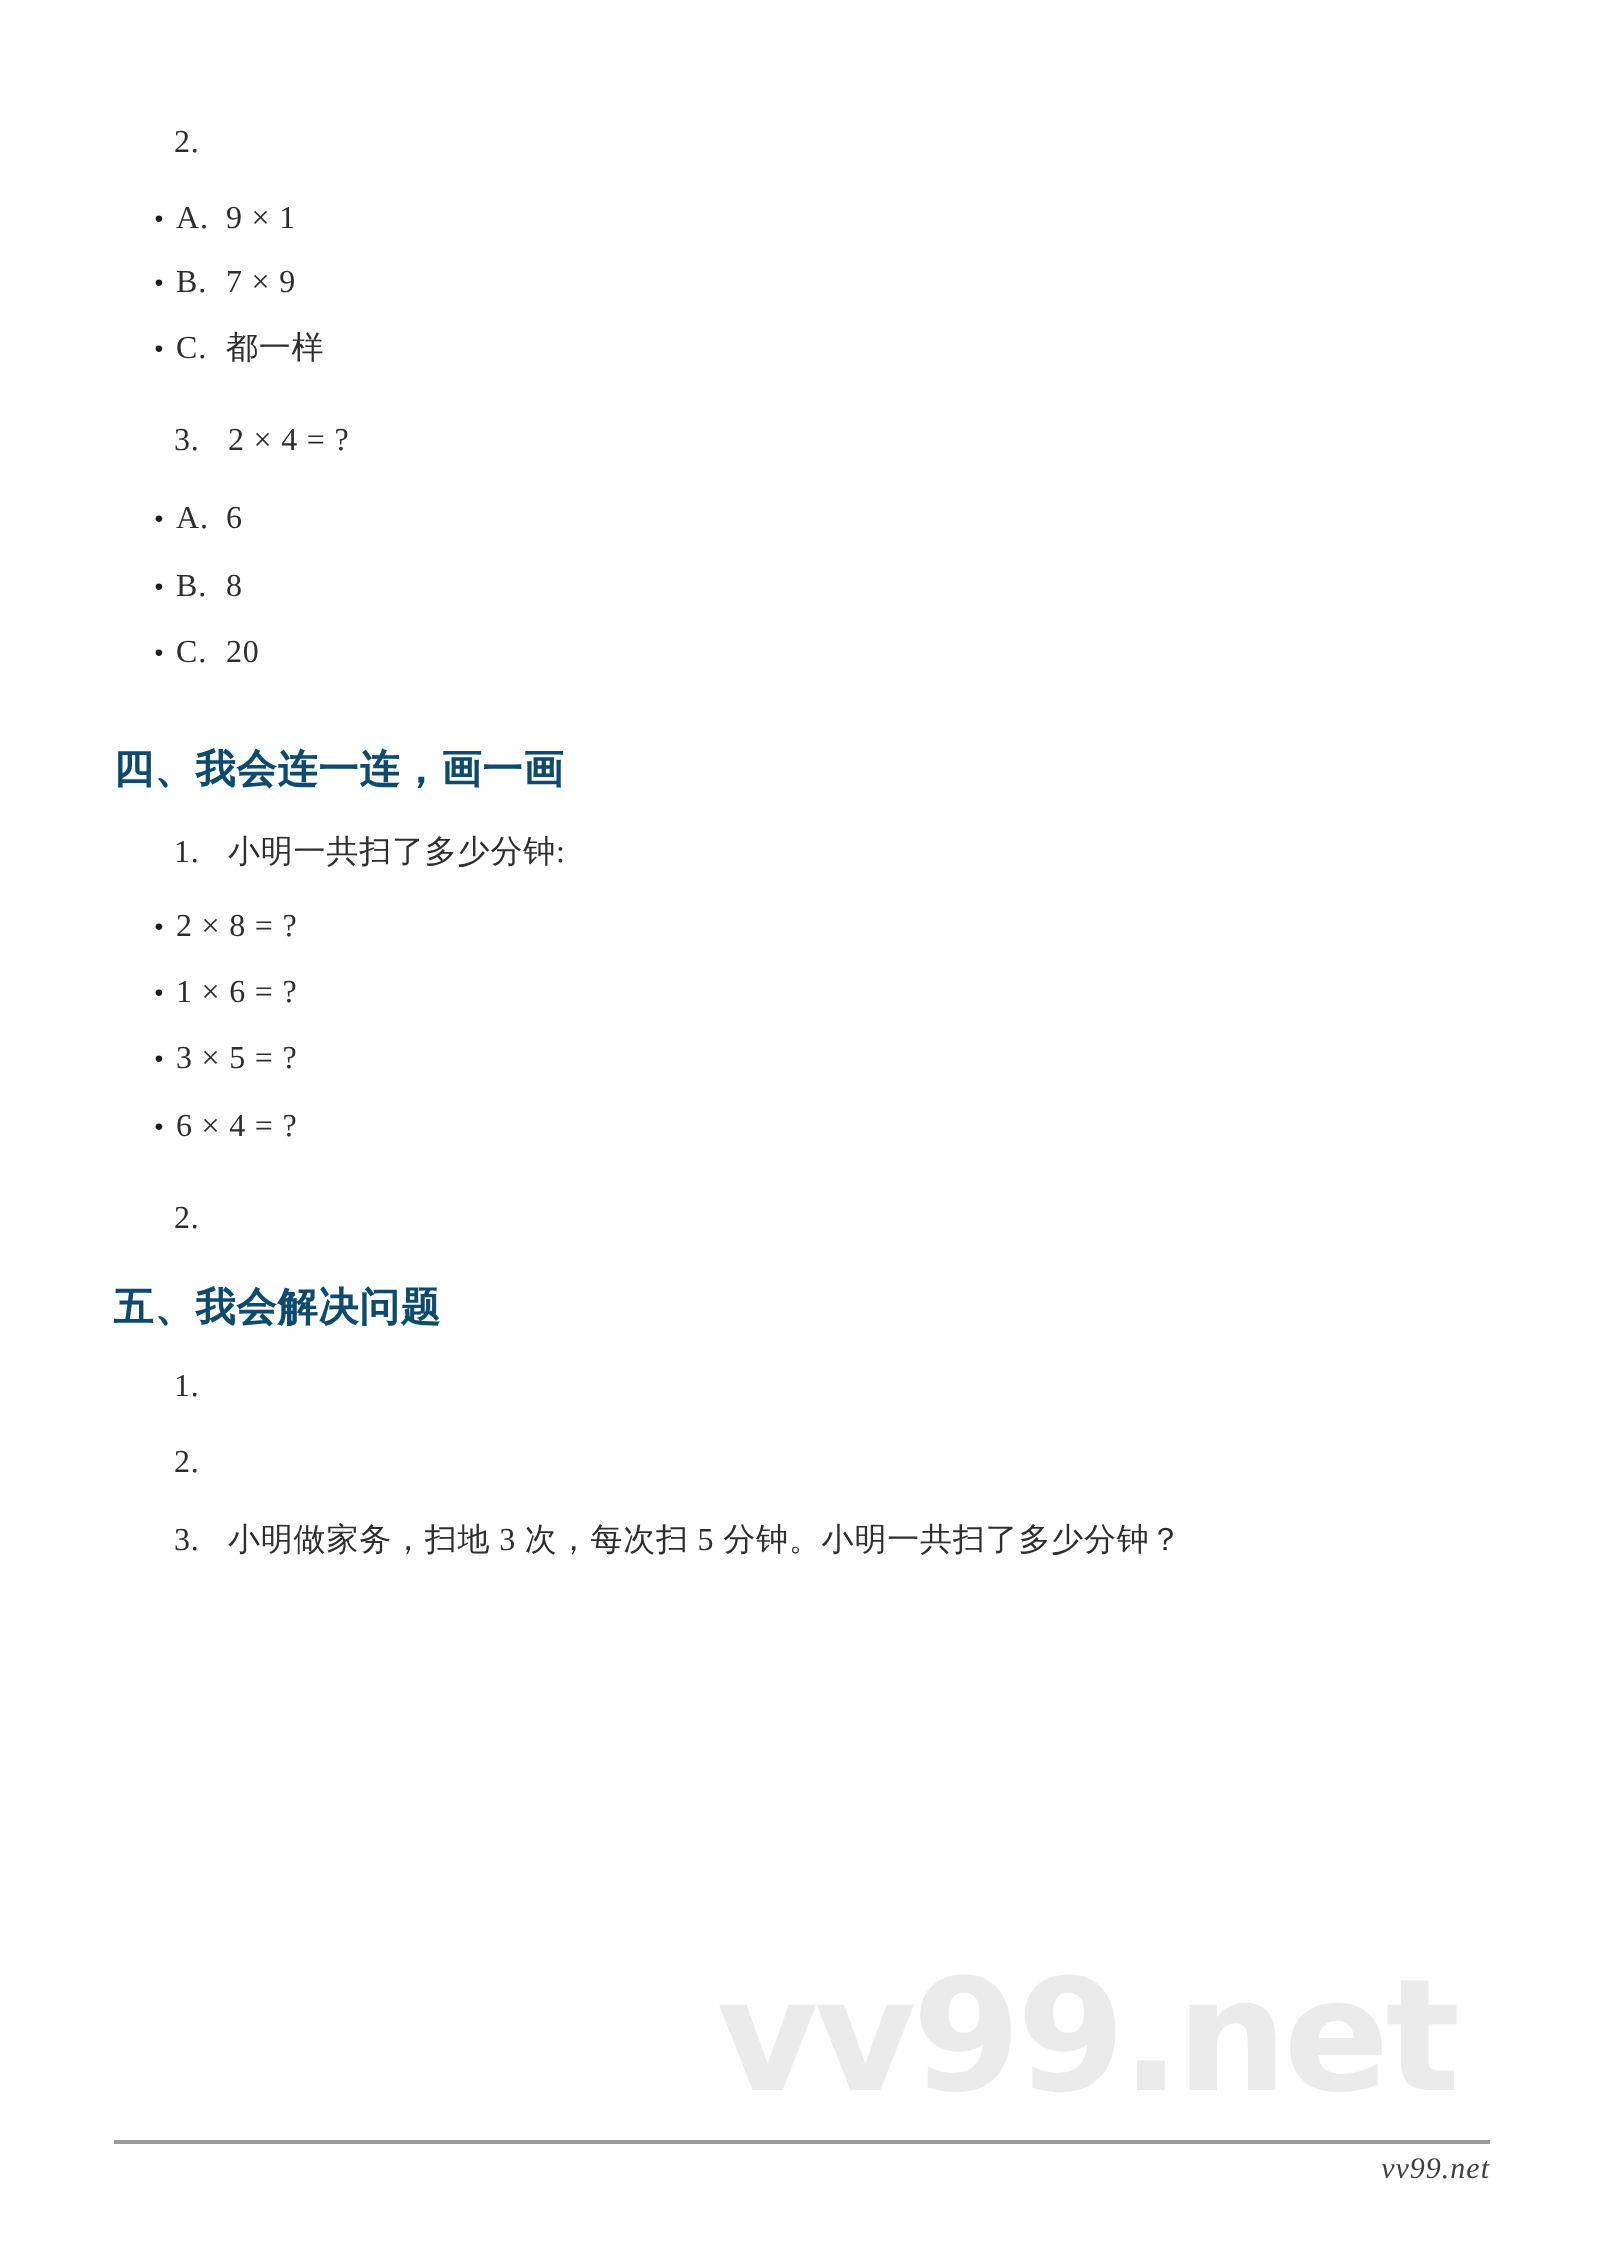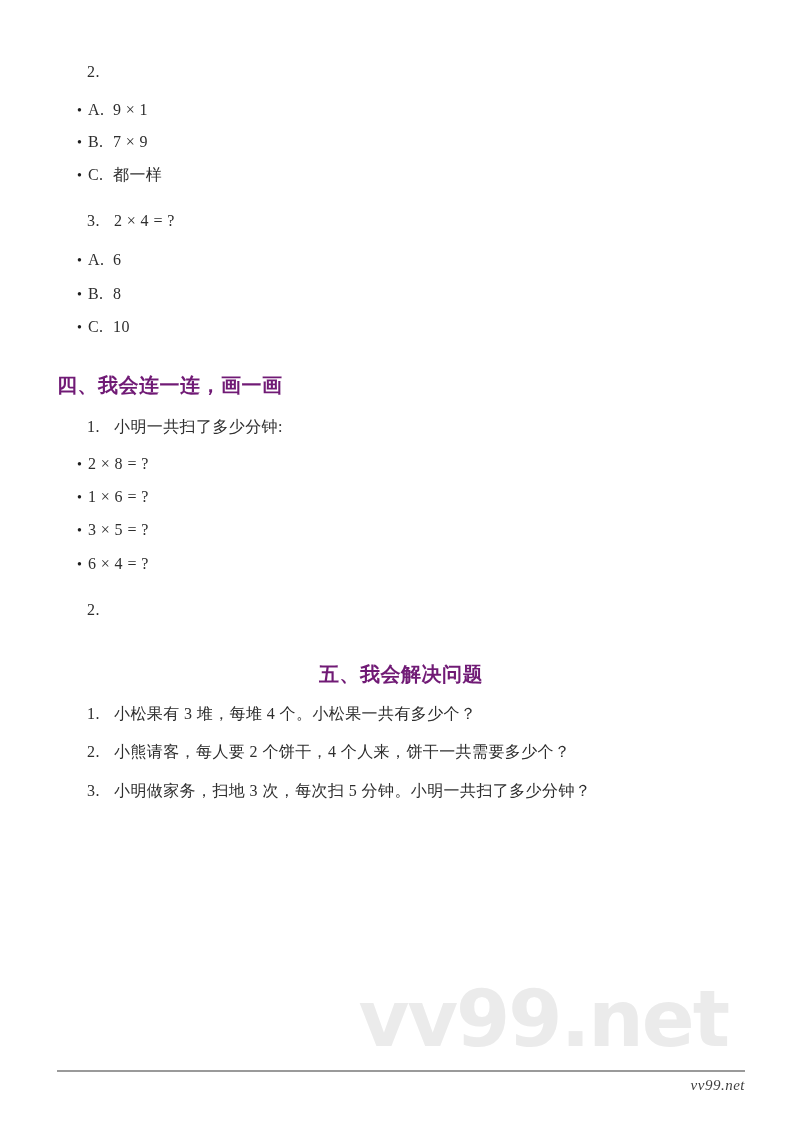--- a/index.html
+++ b/index.html
@@ -42,27 +42,27 @@
   .opt-label {
     display: inline-block;
     width: 25px;
     flex: 0 0 25px;
   }
   .heading {
     font-family: "Liberation Sans", "DejaVu Sans", sans-serif;
     font-weight: 700;
     font-size: 20px;
     line-height: 26px;
-    color: #701a75;
+    color: #0c4a6e;
     letter-spacing: 0.5px;
   }
   
   .mt62 { margin-top: 62px; }
   .mt34 { margin-top: 34px; }
-  .mt27 { margin-top: 41px; text-align: center; }
+  .mt27 { margin-top: 21px; }
   .mt25 { margin-top: 25px; }
   .mt19 { margin-top: 19px; }
   .mt18 { margin-top: 18px; }
   .mt17 { margin-top: 17px; }
   .mt13 { margin-top: 13px; }
   .mt12 { margin-top: 12px; }
   .mt11 { margin-top: 11px; }
 
   .watermark {
     position: absolute;
@@ -132,21 +132,21 @@
       <span>6</span>
     </div>
     <div class="row dot-row mt13">
       <span class="dot">•</span>
       <span class="opt-label">B.</span>
       <span>8</span>
     </div>
     <div class="row dot-row mt12">
       <span class="dot">•</span>
       <span class="opt-label">C.</span>
-      <span>10</span>
+      <span>20</span>
     </div>
 
     <h2 class="heading mt34">四、我会连一连，画一画</h2>
 
     <div class="row num-row mt19">
       <span class="num">1.</span>
       <span>小明一共扫了多少分钟:</span>
     </div>
     <div class="row dot-row mt17">
       <span class="dot">•</span>
@@ -165,25 +165,23 @@
       <span>6 × 4 = ?</span>
     </div>
     <div class="row num-row mt25">
       <span class="num">2.</span>
     </div>
 
     <h2 class="heading mt27">五、我会解决问题</h2>
 
     <div class="row num-row mt17">
       <span class="num">1.</span>
-      <span>小松果有 3 堆，每堆 4 个。小松果一共有多少个？</span>
     </div>
     <div class="row num-row mt18">
       <span class="num">2.</span>
-      <span>小熊请客，每人要 2 个饼干，4 个人来，饼干一共需要多少个？</span>
     </div>
     <div class="row num-row mt19">
       <span class="num">3.</span>
       <span>小明做家务，扫地 3 次，每次扫 5 分钟。小明一共扫了多少分钟？</span>
     </div>
 
   </div>
 
   <div class="watermark">vv99.net</div>
   <div class="footer-line"></div>

